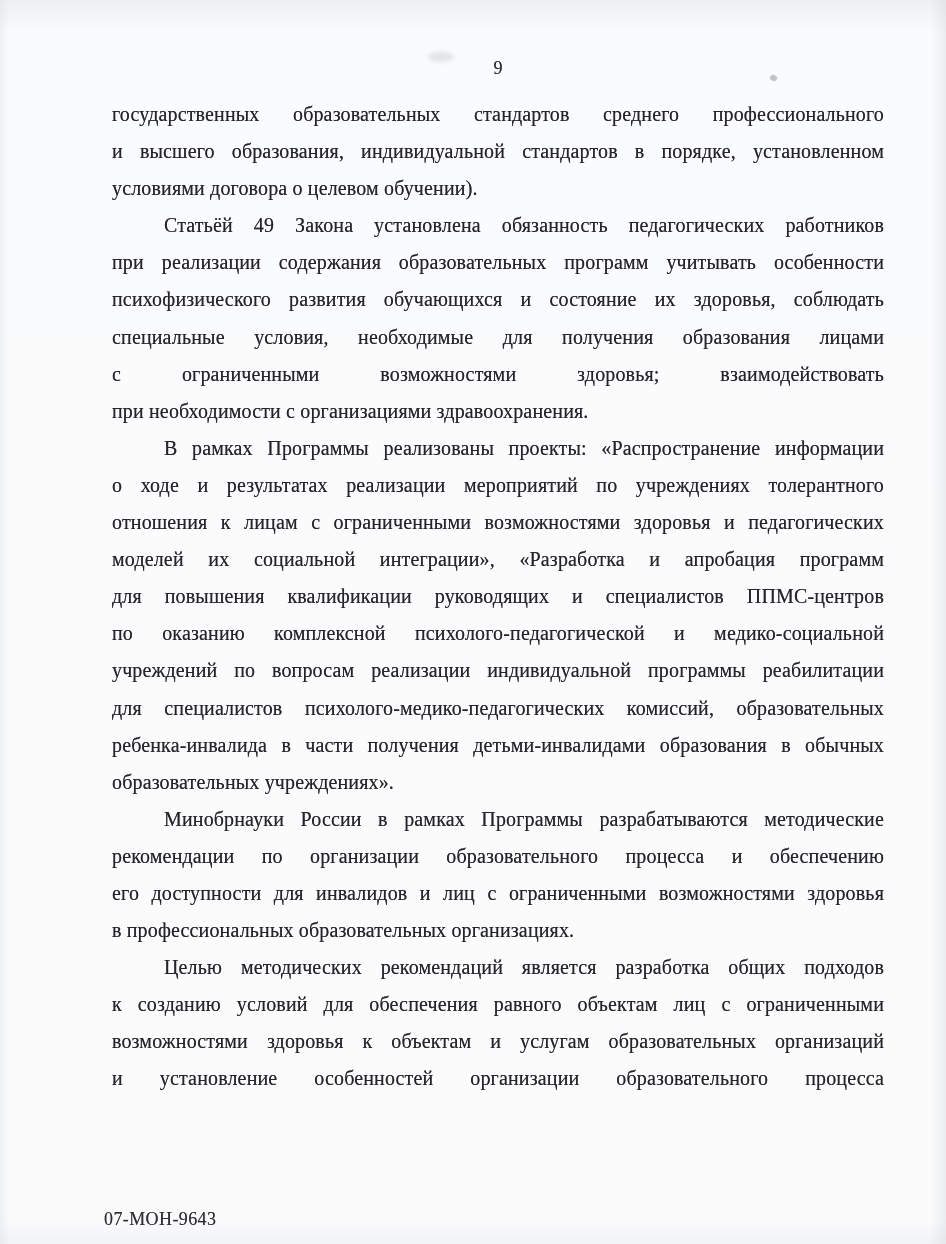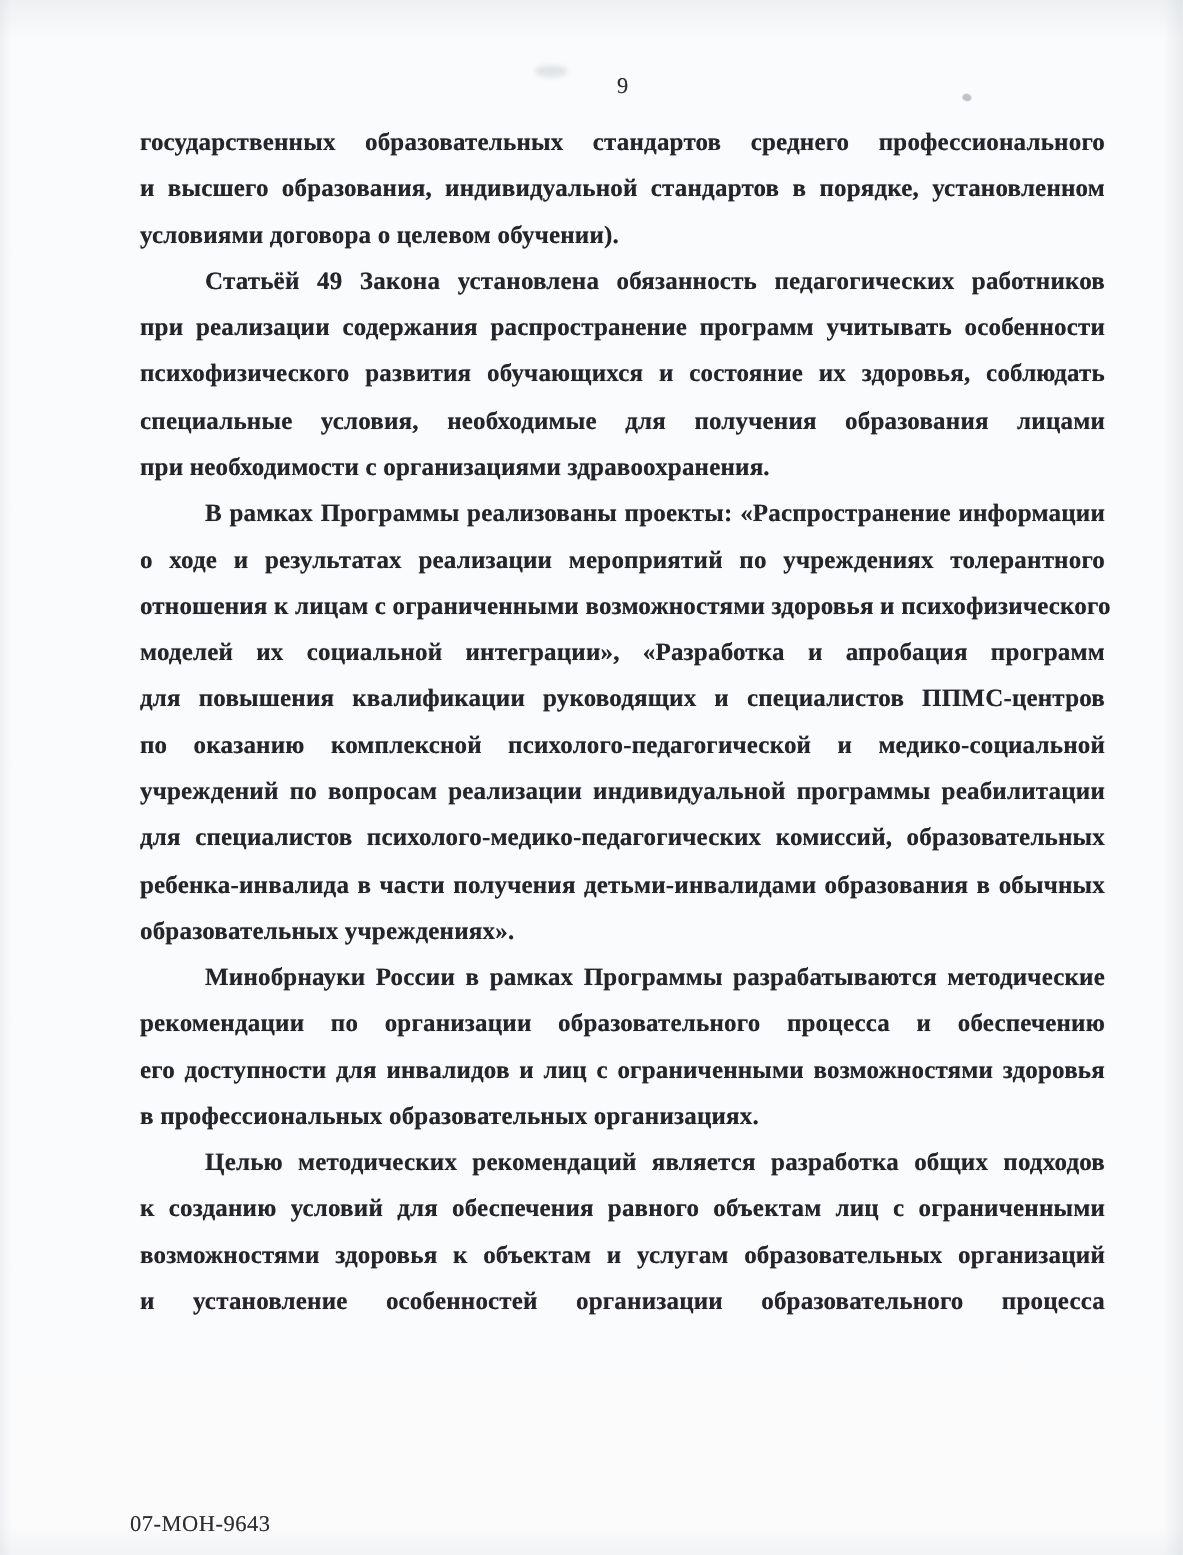--- a/index.html
+++ b/index.html
@@ -64,21 +64,20 @@
     filter: blur(2px);
   }
   .textblock {
     position: absolute;
     top: 96px;
     left: 112px;
     width: 772px;
     font-size: 20px;
     letter-spacing: 0.15px;
     text-shadow: 0 0 0.55px rgba(36,36,42,0.65);
-    font-weight: bold;
   }
   .line {
     height: 37.1px;
     line-height: 37.1px;
     text-align: justify;
     text-align-last: justify;
     white-space: nowrap;
   }
   .line.indent {
     padding-left: 52px;
@@ -108,27 +107,28 @@
   <div class="artifact-smudge"></div>
   <div class="artifact-dot"></div>
 
   <div class="page-number">9</div>
 
   <main class="textblock" id="textblock">
       <div class="line">государственных образовательных стандартов среднего профессионального</div>
       <div class="line">и высшего образования, индивидуальной стандартов в порядке, установленном</div>
       <div class="line para-end">условиями договора о целевом обучении).</div>
       <div class="line indent">Статьёй 49 Закона установлена обязанность педагогических работников</div>
-      <div class="line">при реализации содержания распространение программ учитывать особенности</div>
+      <div class="line">при реализации содержания образовательных программ учитывать особенности</div>
       <div class="line">психофизического развития обучающихся и состояние их здоровья, соблюдать</div>
       <div class="line">специальные условия, необходимые для получения образования лицами</div>
+      <div class="line">с ограниченными возможностями здоровья; взаимодействовать</div>
       <div class="line para-end">при необходимости с организациями здравоохранения.</div>
       <div class="line indent">В рамках Программы реализованы проекты: «Распространение информации</div>
       <div class="line">о ходе и результатах реализации мероприятий по учреждениях толерантного</div>
-      <div class="line">отношения к лицам с ограниченными возможностями здоровья и психофизического</div>
+      <div class="line">отношения к лицам с ограниченными возможностями здоровья и педагогических</div>
       <div class="line">моделей их социальной интеграции», «Разработка и апробация программ</div>
       <div class="line">для повышения квалификации руководящих и специалистов ППМС-центров</div>
       <div class="line">по оказанию комплексной психолого-педагогической и медико-социальной</div>
       <div class="line">учреждений по вопросам реализации индивидуальной программы реабилитации</div>
       <div class="line">для специалистов психолого-медико-педагогических комиссий, образовательных</div>
       <div class="line">ребенка-инвалида в части получения детьми-инвалидами образования в обычных</div>
       <div class="line para-end">образовательных учреждениях».</div>
       <div class="line indent">Минобрнауки России в рамках Программы разрабатываются методические</div>
       <div class="line">рекомендации по организации образовательного процесса и обеспечению</div>
       <div class="line">его доступности для инвалидов и лиц с ограниченными возможностями здоровья</div>

